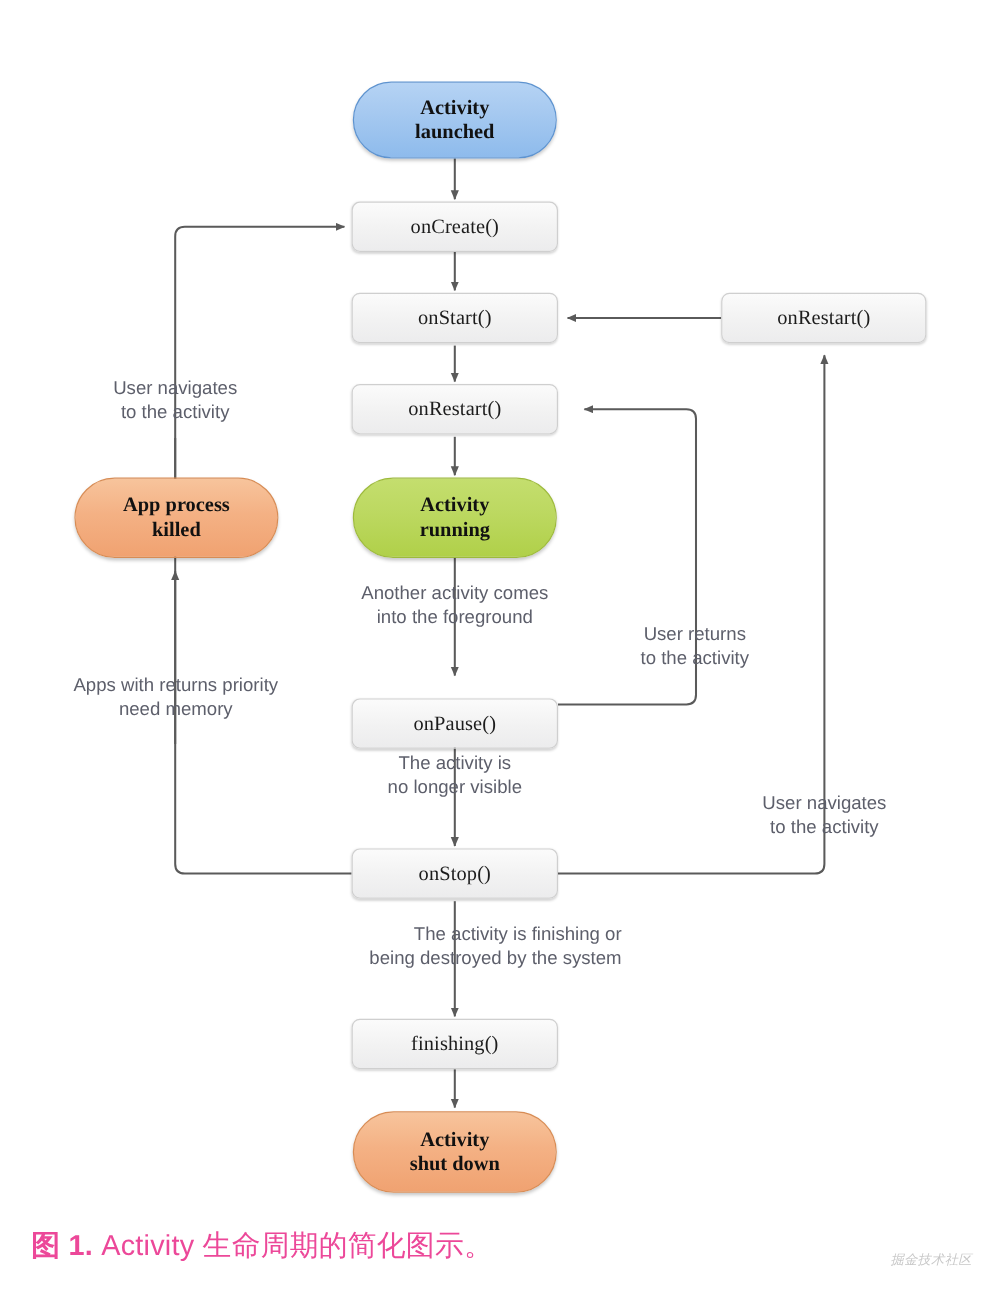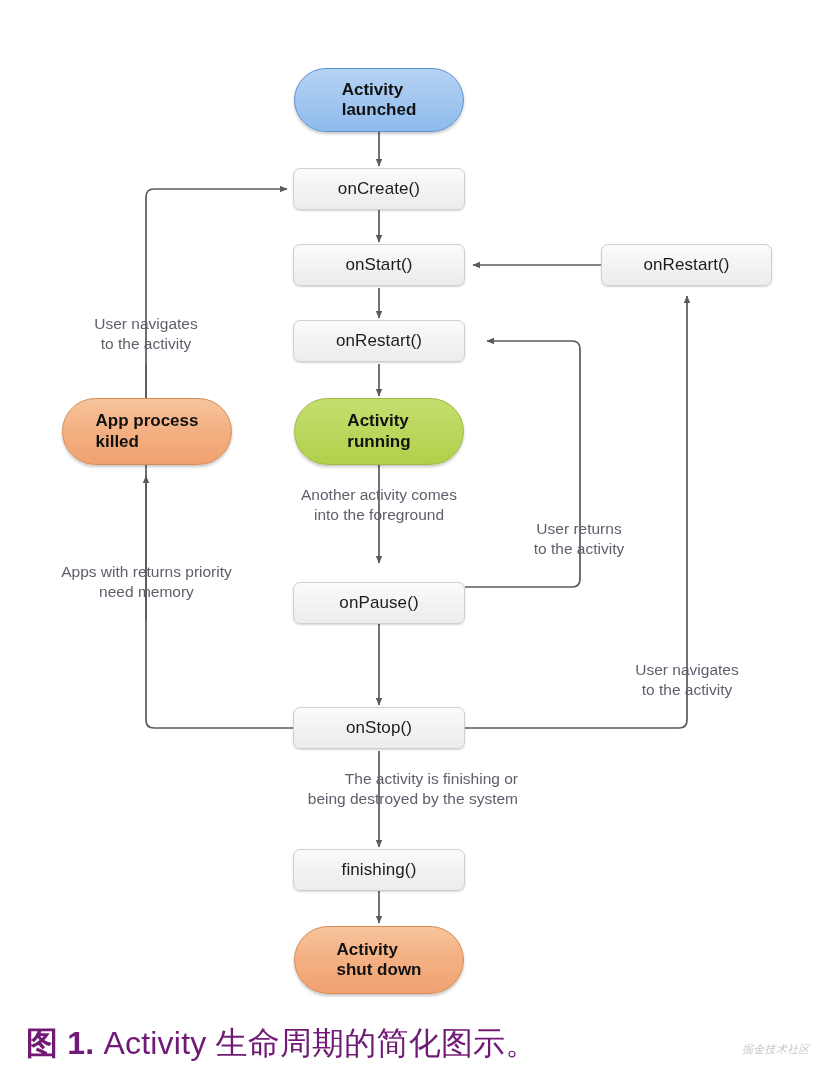--- a/index.html
+++ b/index.html
@@ -28,21 +28,23 @@
     pointer-events: none;
   }
 
   
   .node {
     position: absolute;
     box-sizing: border-box;
     display: flex;
     align-items: center;
     justify-content: center;
+    text-align: center;
     line-height: 1.18;
+    font-family: Liberation Serif, serif;
   }
 
   
   .node.callback {
     background: linear-gradient(to bottom, #fbfbfb 0%, #f2f2f2 55%, #ececed 100%);
     border: 1px solid #cfcfcf;
     border-radius: 7px;
     box-shadow: 0 1px 2px rgba(0,0,0,0.16);
     color: #1c1c1c;
     font-size: 17px;
@@ -78,22 +80,22 @@
     line-height: 1.28;
     text-align: center;
     white-space: pre-line;
   }
 
   
   #caption {
     position: absolute;
     left: 26px;
     top: 1022px;
-    font-size: 32px;
-    color: #701a75;
+    font-size: 24px;
+    color: #ec4899;
     letter-spacing: 0.2px;
   }
   #caption .fig-num {
     font-weight: bold;
   }
   #watermark {
     position: absolute;
     left: 742px;
     top: 1042px;
     font-size: 11px;
@@ -208,20 +210,22 @@
 
   <div class="edge-label" style="left:270px; top:485px; width:218px;">Another activity comes
 into the foreground</div>
 
   <div class="edge-label" style="left:505px; top:519px; width:148px;">User returns
 to the activity</div>
 
   <div class="edge-label" style="left:44px; top:562px; width:205px;">Apps with returns priority
 need memory</div>
 
+  <div class="edge-label" style="left:292px; top:627px; width:174px;">The activity is
+no longer visible</div>
 
   <div class="edge-label" style="left:608px; top:660px; width:158px;">User navigates
 to the activity</div>
 
   <div class="edge-label" style="left:240px; top:769px; width:278px;text-align:right;">The activity is finishing or
 being destroyed by the system</div>
 
   <div id="caption">
     <span class="fig-num">图 1.</span><span> Activity 生命周期的简化图示。</span>
   </div>

